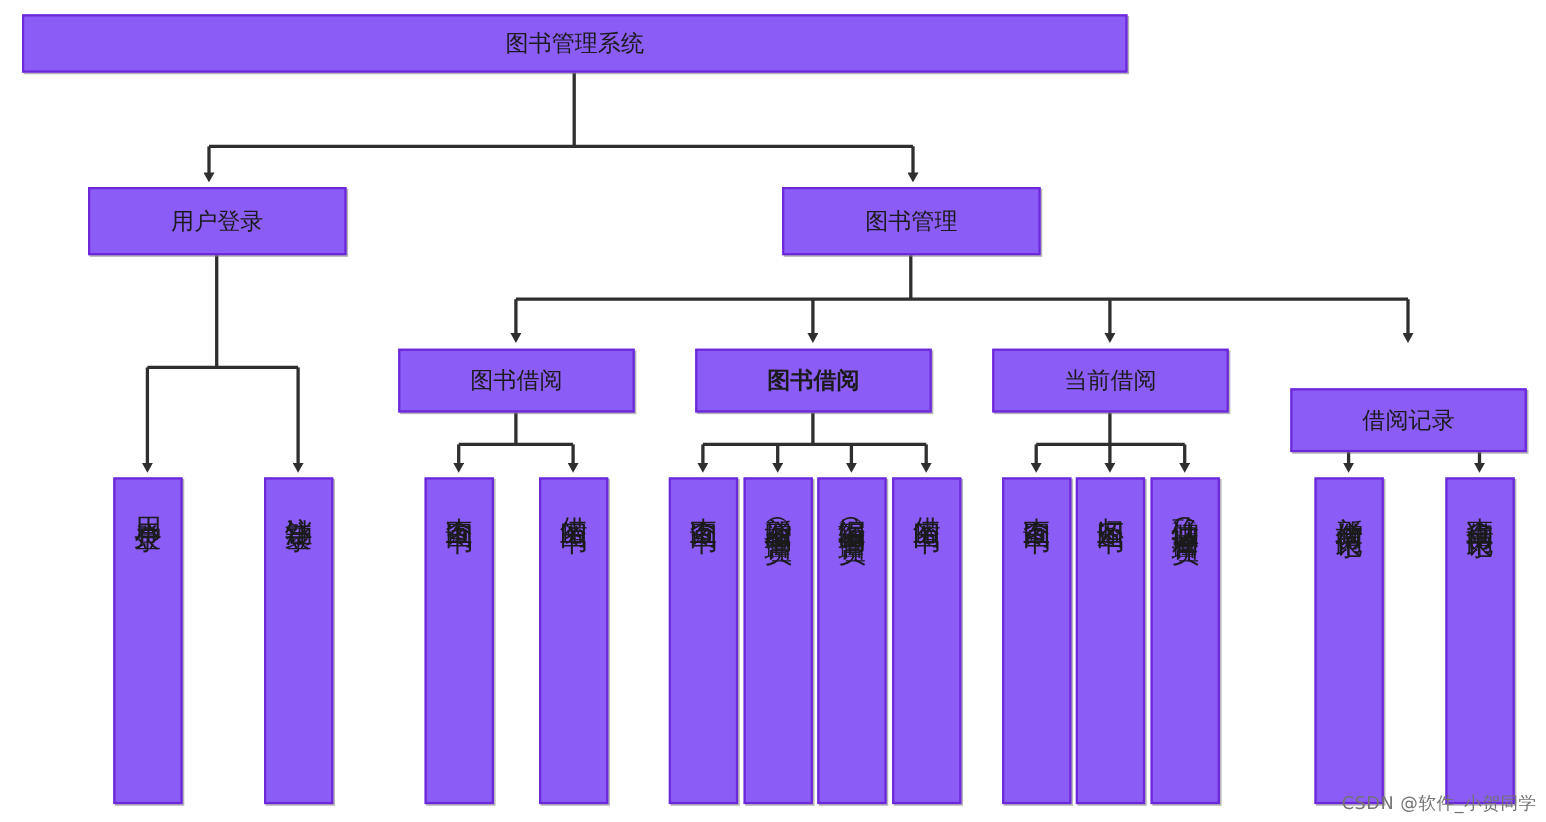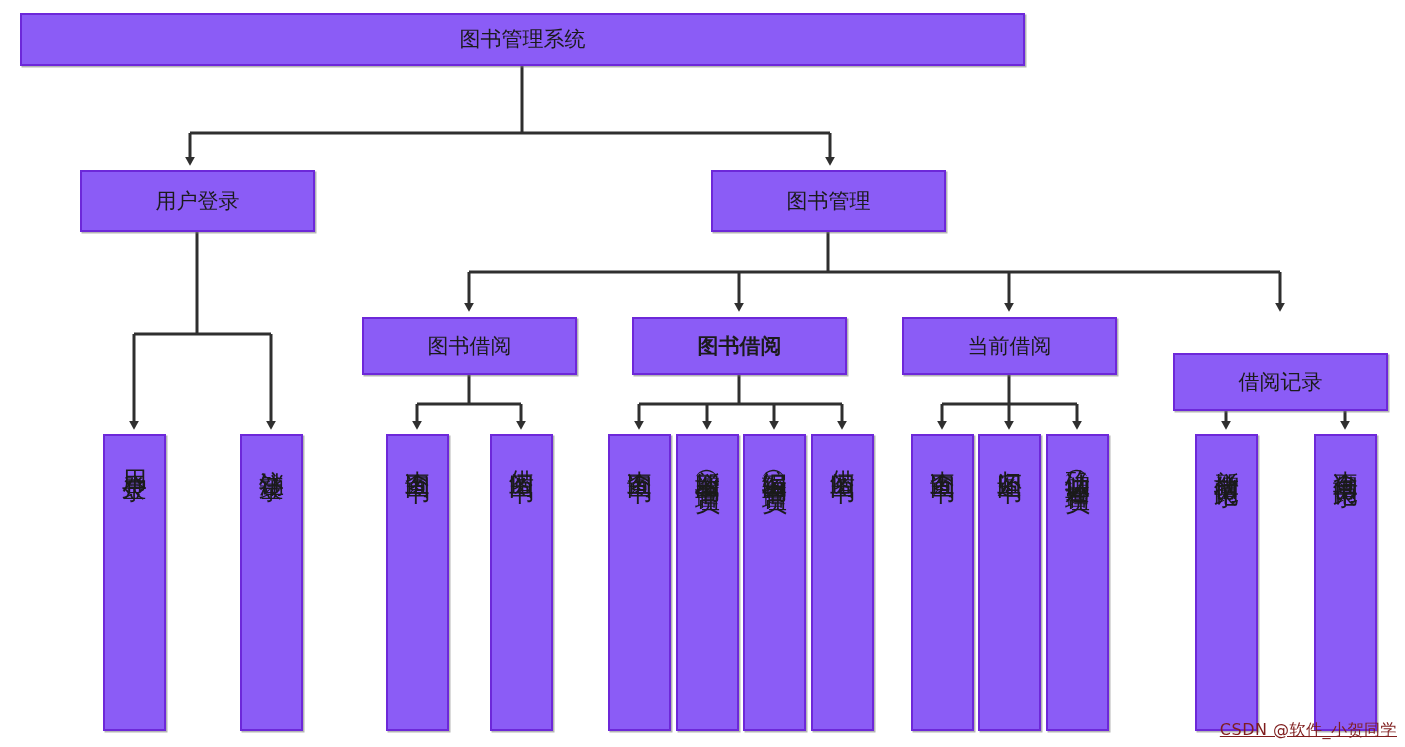--- a/index.html
+++ b/index.html
@@ -56,24 +56,23 @@
     text-orientation: upright;
     font-size: 25px;
     letter-spacing: 3px;
     line-height: 1;
   }
   #watermark {
     position: absolute;
     right: 8px;
     bottom: 6px;
     font-size: 16px;
-    color: #7f1d1d;
+    color: #737373;
     letter-spacing: 0.5px;
     white-space: nowrap;
-    text-decoration: underline;
   }
 </style>
 </head>
 <body>
 
 <div id="canvas">
 
   <svg id="wires" viewBox="0 0 1405 747">
     <defs>
       <marker id="arw" markerWidth="9" markerHeight="10" refX="1.2" refY="5" orient="auto" markerUnits="userSpaceOnUse">

